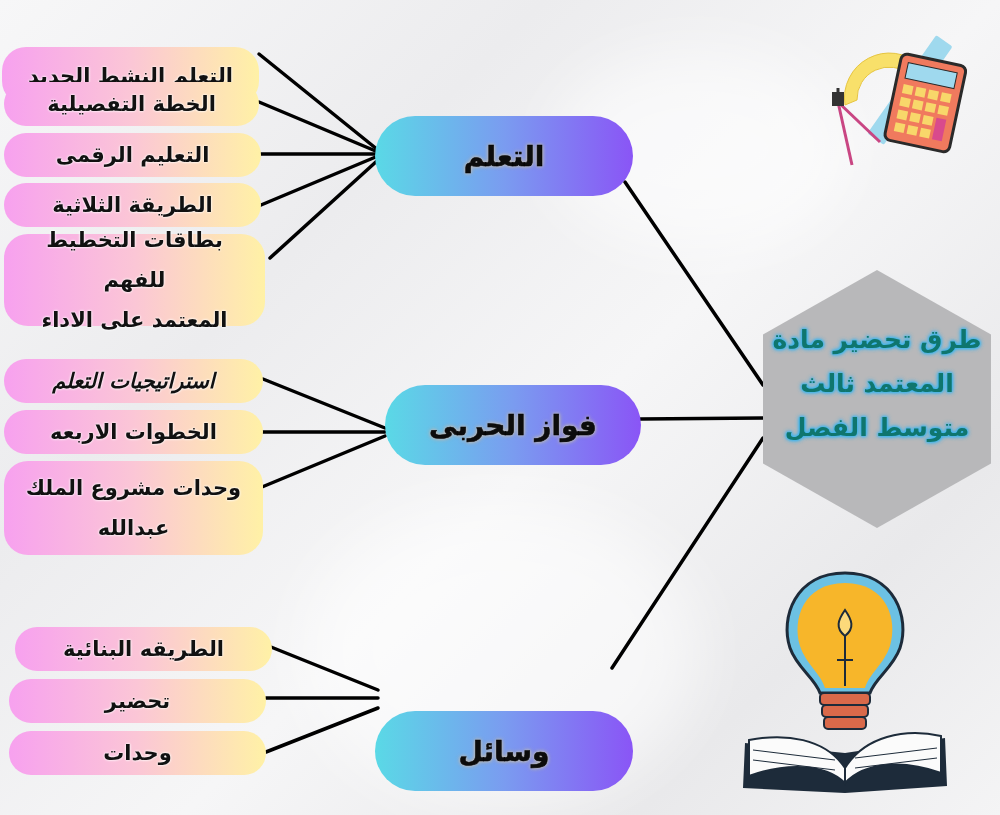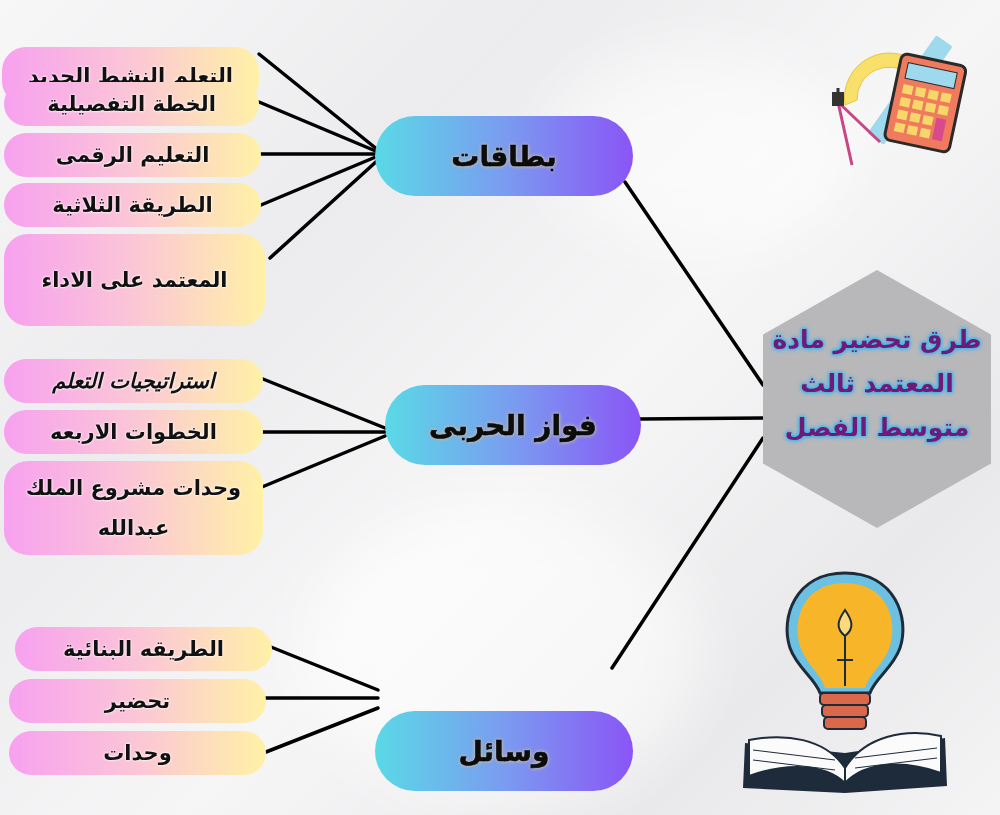--- a/index.html
+++ b/index.html
@@ -44,21 +44,21 @@
       position: absolute;
       left: 763px; top: 270px; width: 228px; height: 258px;
       background: #b8b8ba;
       clip-path: polygon(50% 0%, 100% 25%, 100% 75%, 50% 100%, 0% 75%, 0% 25%);
     }
     .hex-text {
       position: absolute;
       left: 755px; top: 318px; width: 244px;
       direction: rtl; text-align: center;
       font-weight: bold; font-size: 25px; line-height: 44px;
-      color: #701a75;
+      color: #0f766e;
       text-shadow: 0 0 2px #3fb6ef, 0 0 3px #3fb6ef, 0 0 4px #3fb6ef, 0 0 5px #3fb6ef;
     }
     .illus { position: absolute; }
   </style>
 </head>
 <body>
 
 <div class="bg-wave" style="left:300px;top:500px;width:400px;height:300px;"></div>
 <div class="bg-wave" style="left:550px;top:50px;width:300px;height:200px;"></div>
 
@@ -86,21 +86,21 @@
 </svg>
 
 <div class="hex"></div>
 <div class="hex-text">
   <div>طرق تحضير مادة</div>
   <div>المعتمد ثالث</div>
   <div>متوسط الفصل</div>
 </div>
 
 <div class="branch" style="left:375px;top:116px;width:258px;height:80px;">
-  <span>بطاقات</span>
+  <span>التعلم</span>
 </div>
 <div class="branch" style="left:385px;top:385px;width:256px;height:80px;">
   <span>فواز الحربى</span>
 </div>
 <div class="branch" style="left:375px;top:663px;width:258px;height:80px;margin-top:48px;">
   <span>وسائل</span>
 </div>
 
 <div class="leaf" style="left:2px;top:19px;width:257px;height:58px;margin-top:28px;">
   <span>التعلم النشط الجديد</span>
@@ -108,20 +108,21 @@
 <div class="leaf" style="left:4px;top:82px;width:255px;height:44px;">
   <span>الخطة التفصيلية</span>
 </div>
 <div class="leaf" style="left:4px;top:133px;width:257px;height:44px;">
   <span>التعليم الرقمى</span>
 </div>
 <div class="leaf" style="left:4px;top:183px;width:257px;height:44px;">
   <span>الطريقة الثلاثية</span>
 </div>
 <div class="leaf" style="left:4px;top:234px;width:261px;height:92px;flex-direction:column;">
+  <span>بطاقات التخطيط للفهم</span>
   <span>المعتمد على الاداء</span>
 </div>
 
 <div class="leaf" style="left:4px;top:359px;width:259px;height:44px;font-style:italic;">
   <span>استراتيجيات التعلم</span>
 </div>
 <div class="leaf" style="left:4px;top:410px;width:259px;height:44px;text-align:center;">
   <span>الخطوات الاربعه</span>
 </div>
 <div class="leaf" style="left:4px;top:461px;width:259px;height:94px;flex-direction:column;">

